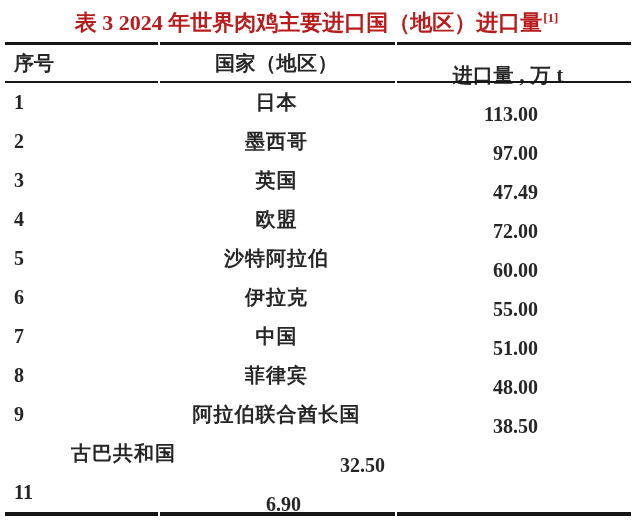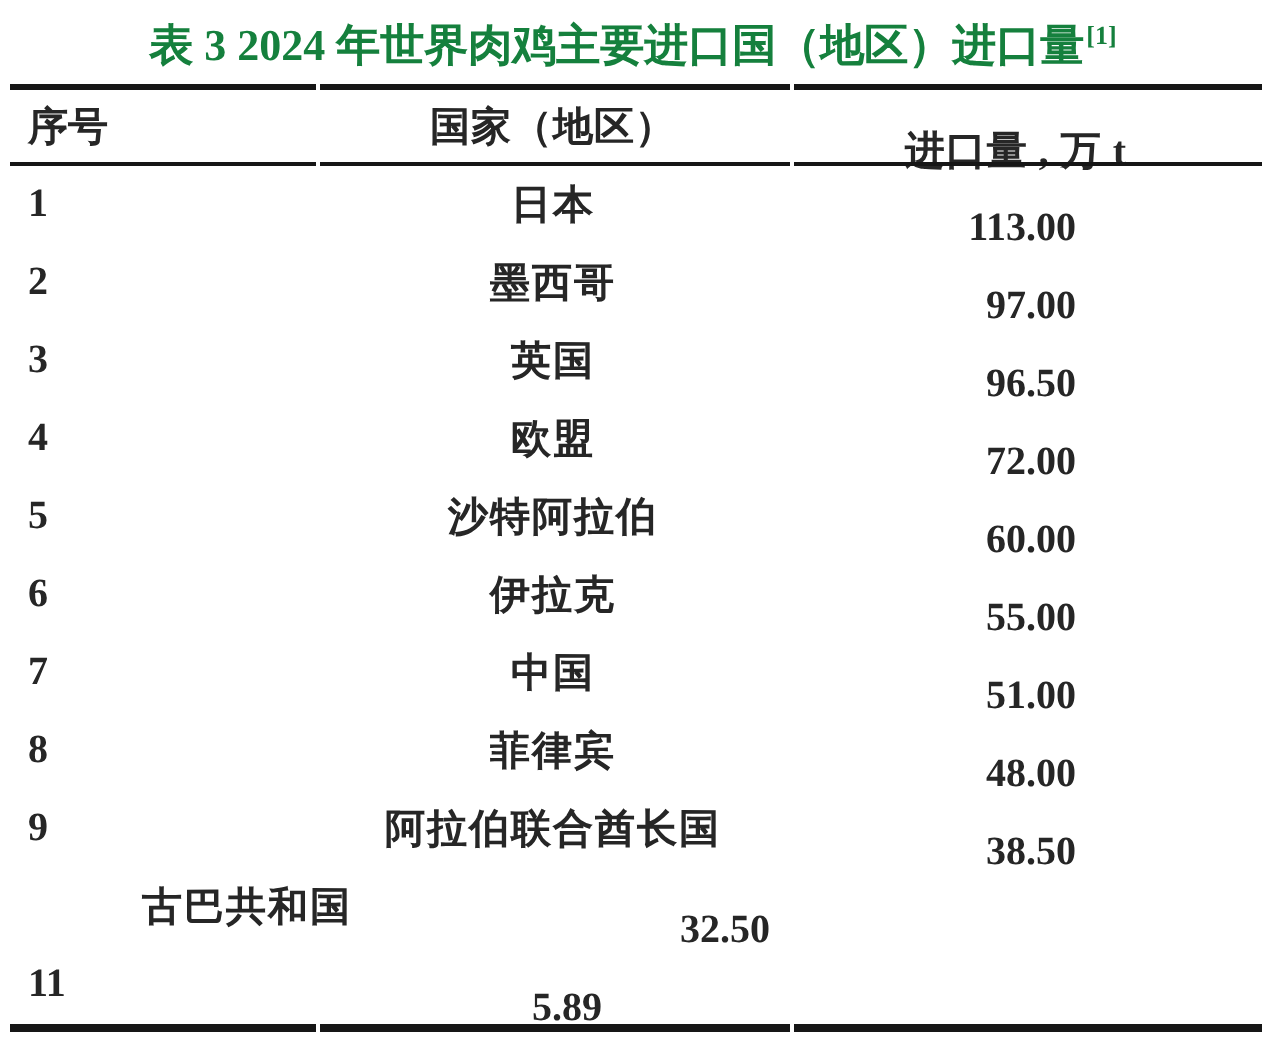--- a/index.html
+++ b/index.html
@@ -10,21 +10,21 @@
     background: #ffffff;
     font-family: "Liberation Serif", "DejaVu Serif", serif;
     color: #262626;
     overflow: hidden;
   }
   .title {
     padding-top: 9px;
     text-align: center;
     font-size: 22px;
     font-weight: 700;
-    color: #15803d;
+    color: #b91c1c;
     line-height: 28px;
     white-space: nowrap;
   }
   .title sup {
     font-size: 13px;
     font-weight: 700;
     vertical-align: super;
     line-height: 0;
     margin-left: 1px;
   }
@@ -111,21 +111,21 @@
       <div class="c3">113.00</div>
     </div>
     <div class="row body">
       <div class="c1">2</div>
       <div class="c2">墨西哥</div>
       <div class="c3">97.00</div>
     </div>
     <div class="row body">
       <div class="c1">3</div>
       <div class="c2">英国</div>
-      <div class="c3">96.50</div>
+      <div class="c3">47.49</div>
     </div>
     <div class="row body">
       <div class="c1">4</div>
       <div class="c2">欧盟</div>
       <div class="c3">72.00</div>
     </div>
     <div class="row body">
       <div class="c1">5</div>
       <div class="c2">沙特阿拉伯</div>
       <div class="c3">60.00</div>
@@ -149,21 +149,21 @@
       <div class="c1">9</div>
       <div class="c2">阿拉伯联合酋长国</div>
       <div class="c3">38.50</div>
     </div>
     <div class="row body">
       <div class="c2">古巴共和国</div>
       <div class="c3">32.50</div>
     </div>
     <div class="row body">
       <div class="c1">11</div>
-      <div class="c3">5.89</div>
+      <div class="c3">6.90</div>
     </div>
 
     <div class="rule bottom">
       <span class="seg s1"></span>
         <span class="seg s2"></span>
         <span class="seg s3"></span>
     </div>
 
   </div>
 </div>

